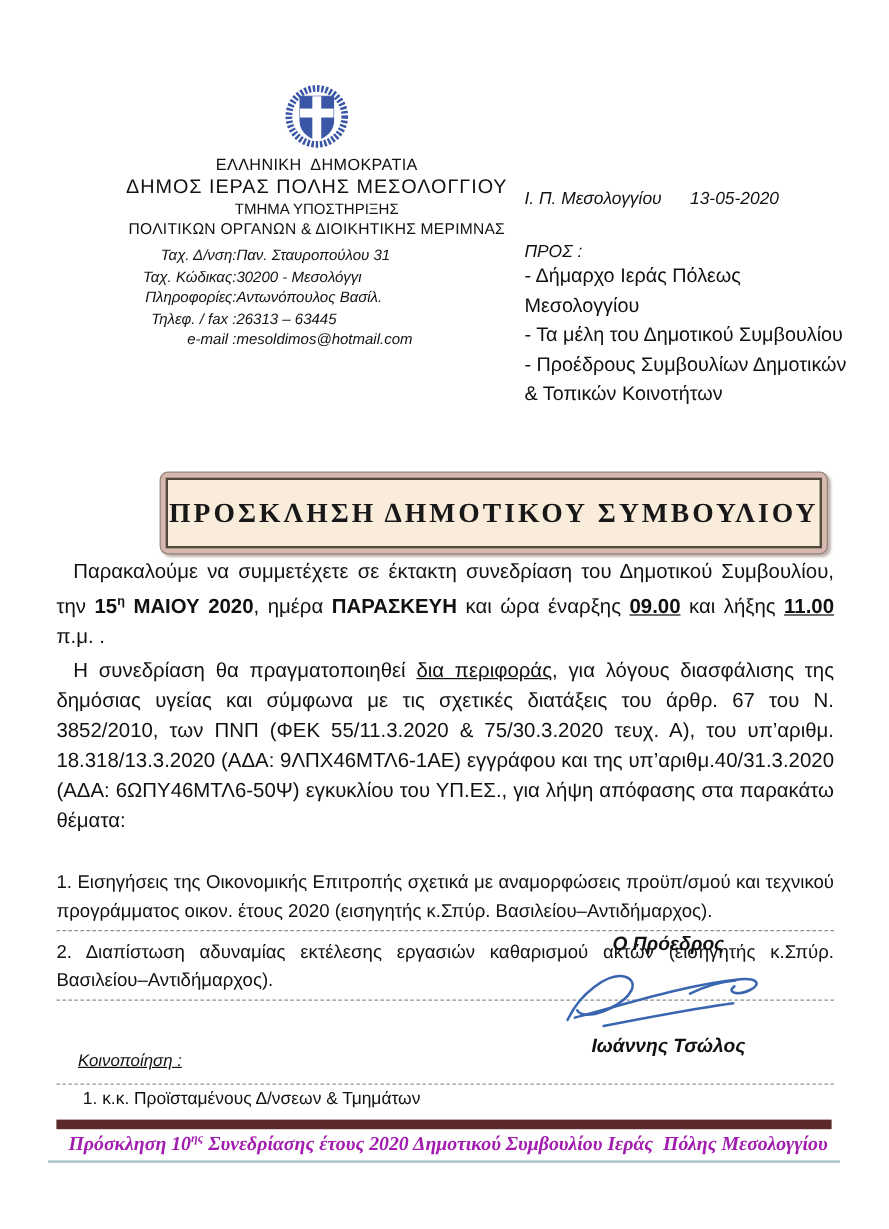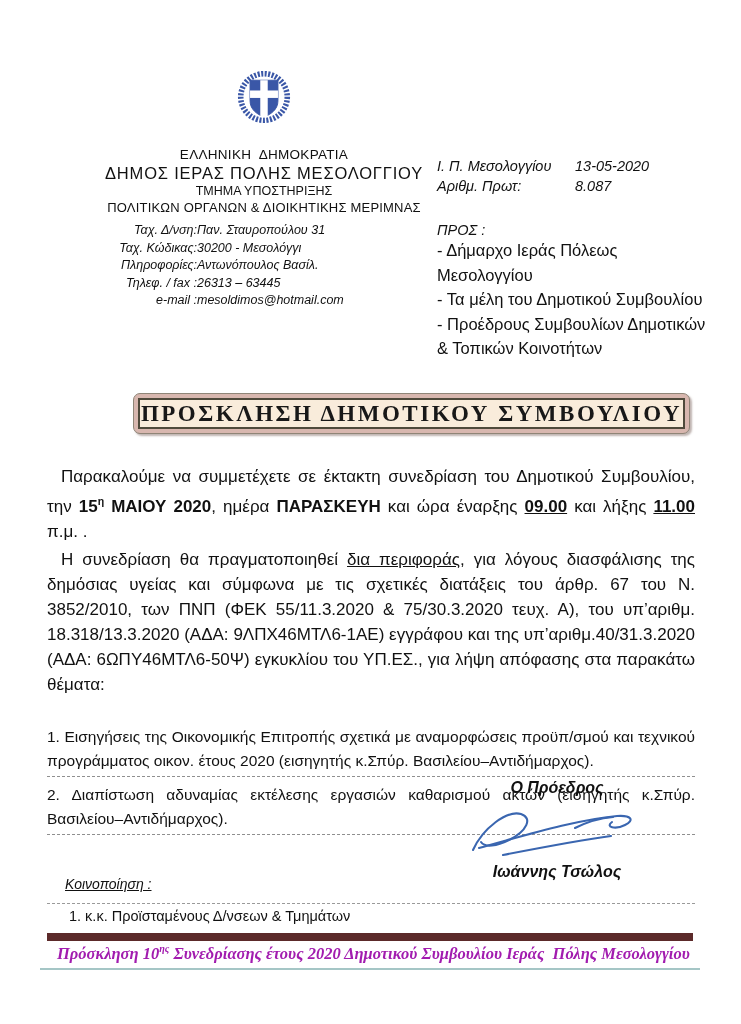--- a/index.html
+++ b/index.html
@@ -3,36 +3,36 @@
 <meta charset="utf-8">
 <style>
   html,body { margin:0; padding:0; background:#ffffff; }
   .page {
     position:relative; width:741px; height:1024px; background:#ffffff;
     font-family:"Liberation Sans", sans-serif; color:#111; overflow:hidden;
   }
   
   .hdr-left { position:absolute; left:83px; top:70px; width:362px; text-align:center; }
   .emblem svg { width:56px; height:54px; display:inline-block; }
-  .h1 { font-size:13.5px; margin-top:19px; white-space:pre-wrap; letter-spacing:0.3px; }
+  .h1 { font-size:13.5px; margin-top:1px; white-space:pre-wrap; letter-spacing:0.3px; }
   .h2 { font-size:16.5px; margin-top:2px; letter-spacing:0.8px; }
   .h3 { font-size:12.5px; margin-top:1px; }
   .h4 { font-size:13px; margin-top:2px; letter-spacing:0.2px; }
   .contact { margin-top:7px; text-align:right; font-style:italic; font-size:12.5px; line-height:17.5px; padding-left:14px; }
   .contact .row { display:flex; }
   .contact .lbl { width:100px; flex:none; }
   
   .hdr-right { position:absolute; left:437px; top:156px; width:272px; font-size:14.5px; }
   .meta-row { display:flex; font-style:italic; line-height:20px; }
   .meta-row .k { width:138px; flex:none; }
   .to-label { font-style:italic; margin-top:26px; }
   .recipients { font-size:16.5px; line-height:24.5px; }
   
   .banner {
-    position:absolute; left:133px; top:393px; width:557px; height:41px;
+    position:absolute; left:133px; top:393px; width:557px; height:69px;
     background:#d8b7af; border:1px solid #8f8577; border-radius:7px;
     padding:4px; box-sizing:border-box; box-shadow:2px 2px 2px rgba(140,120,115,0.55);
   }
   .banner-inner {
     height:100%; background:#f9ecdb; border:2px solid #4f4a3b; box-sizing:border-box;
     display:flex; align-items:center; justify-content:center;
     font-family:"Liberation Serif", serif; font-weight:bold; font-size:23px;
     letter-spacing:2.5px; color:#181818;
   }
   
@@ -104,24 +104,20 @@
         <span class="val">mesoldimos@hotmail.com</span>
       </div>
     </div>
   </div>
 
   <div class="hdr-right">
     <div class="meta-row">
       <span class="k">Ι. Π. Μεσολογγίου</span>
       <span class="v">13-05-2020</span>
     </div>
-    <div class="meta-row">
-      <span class="k">Αριθμ. Πρωτ:</span>
-      <span class="v">8.087</span>
-    </div>
     <div class="to-label">ΠΡΟΣ :</div>
     <div class="recipients">
       <div>- Δήμαρχο Ιεράς Πόλεως Μεσολογγίου</div>
       <div>- Τα μέλη του Δημοτικού Συμβουλίου</div>
       <div>- Προέδρους Συμβουλίων Δημοτικών &amp; Τοπικών Κοινοτήτων</div>
     </div>
   </div>
 
   <div class="banner">
     <div class="banner-inner">ΠΡΟΣΚΛΗΣΗ ΔΗΜΟΤΙΚΟΥ ΣΥΜΒΟΥΛΙΟΥ</div>

